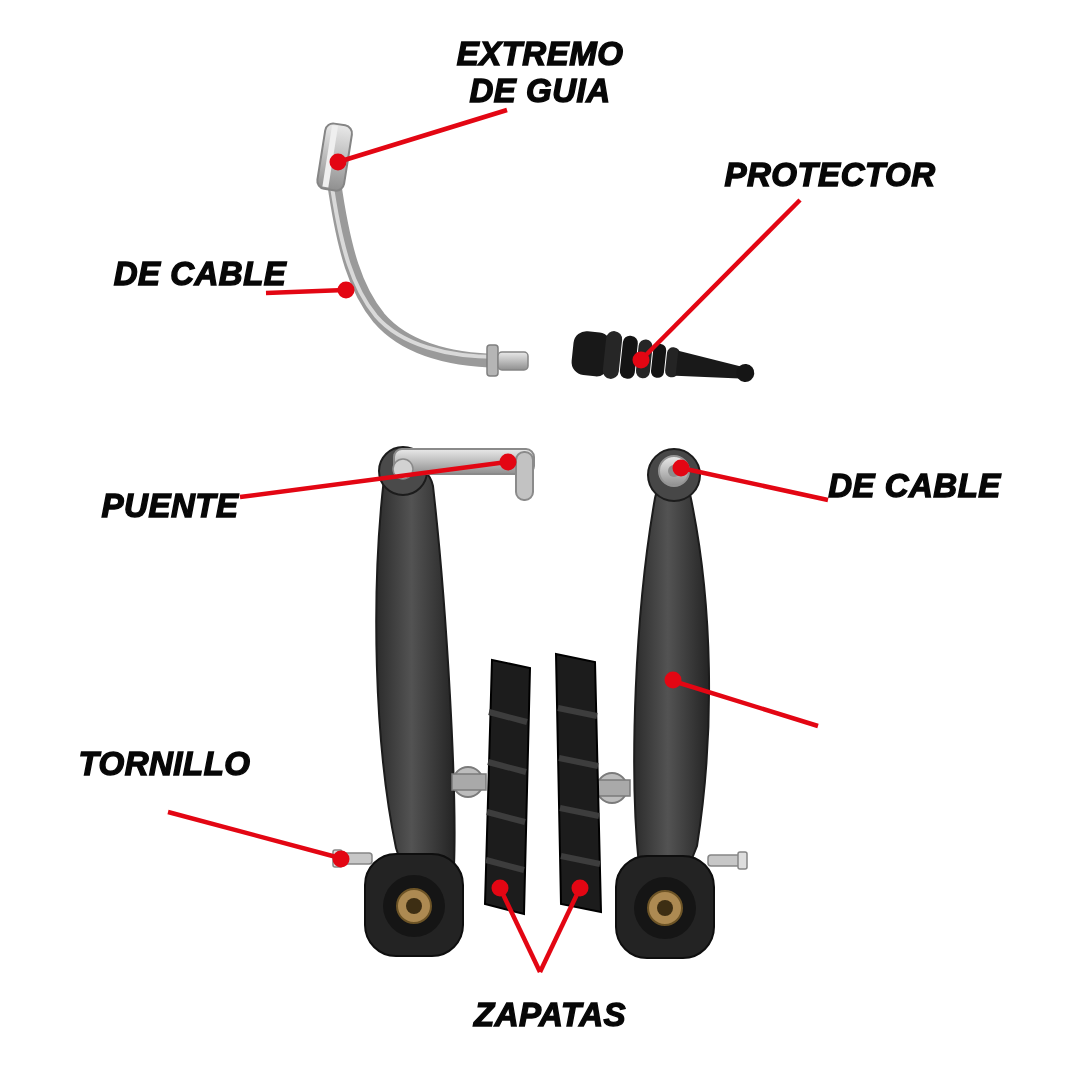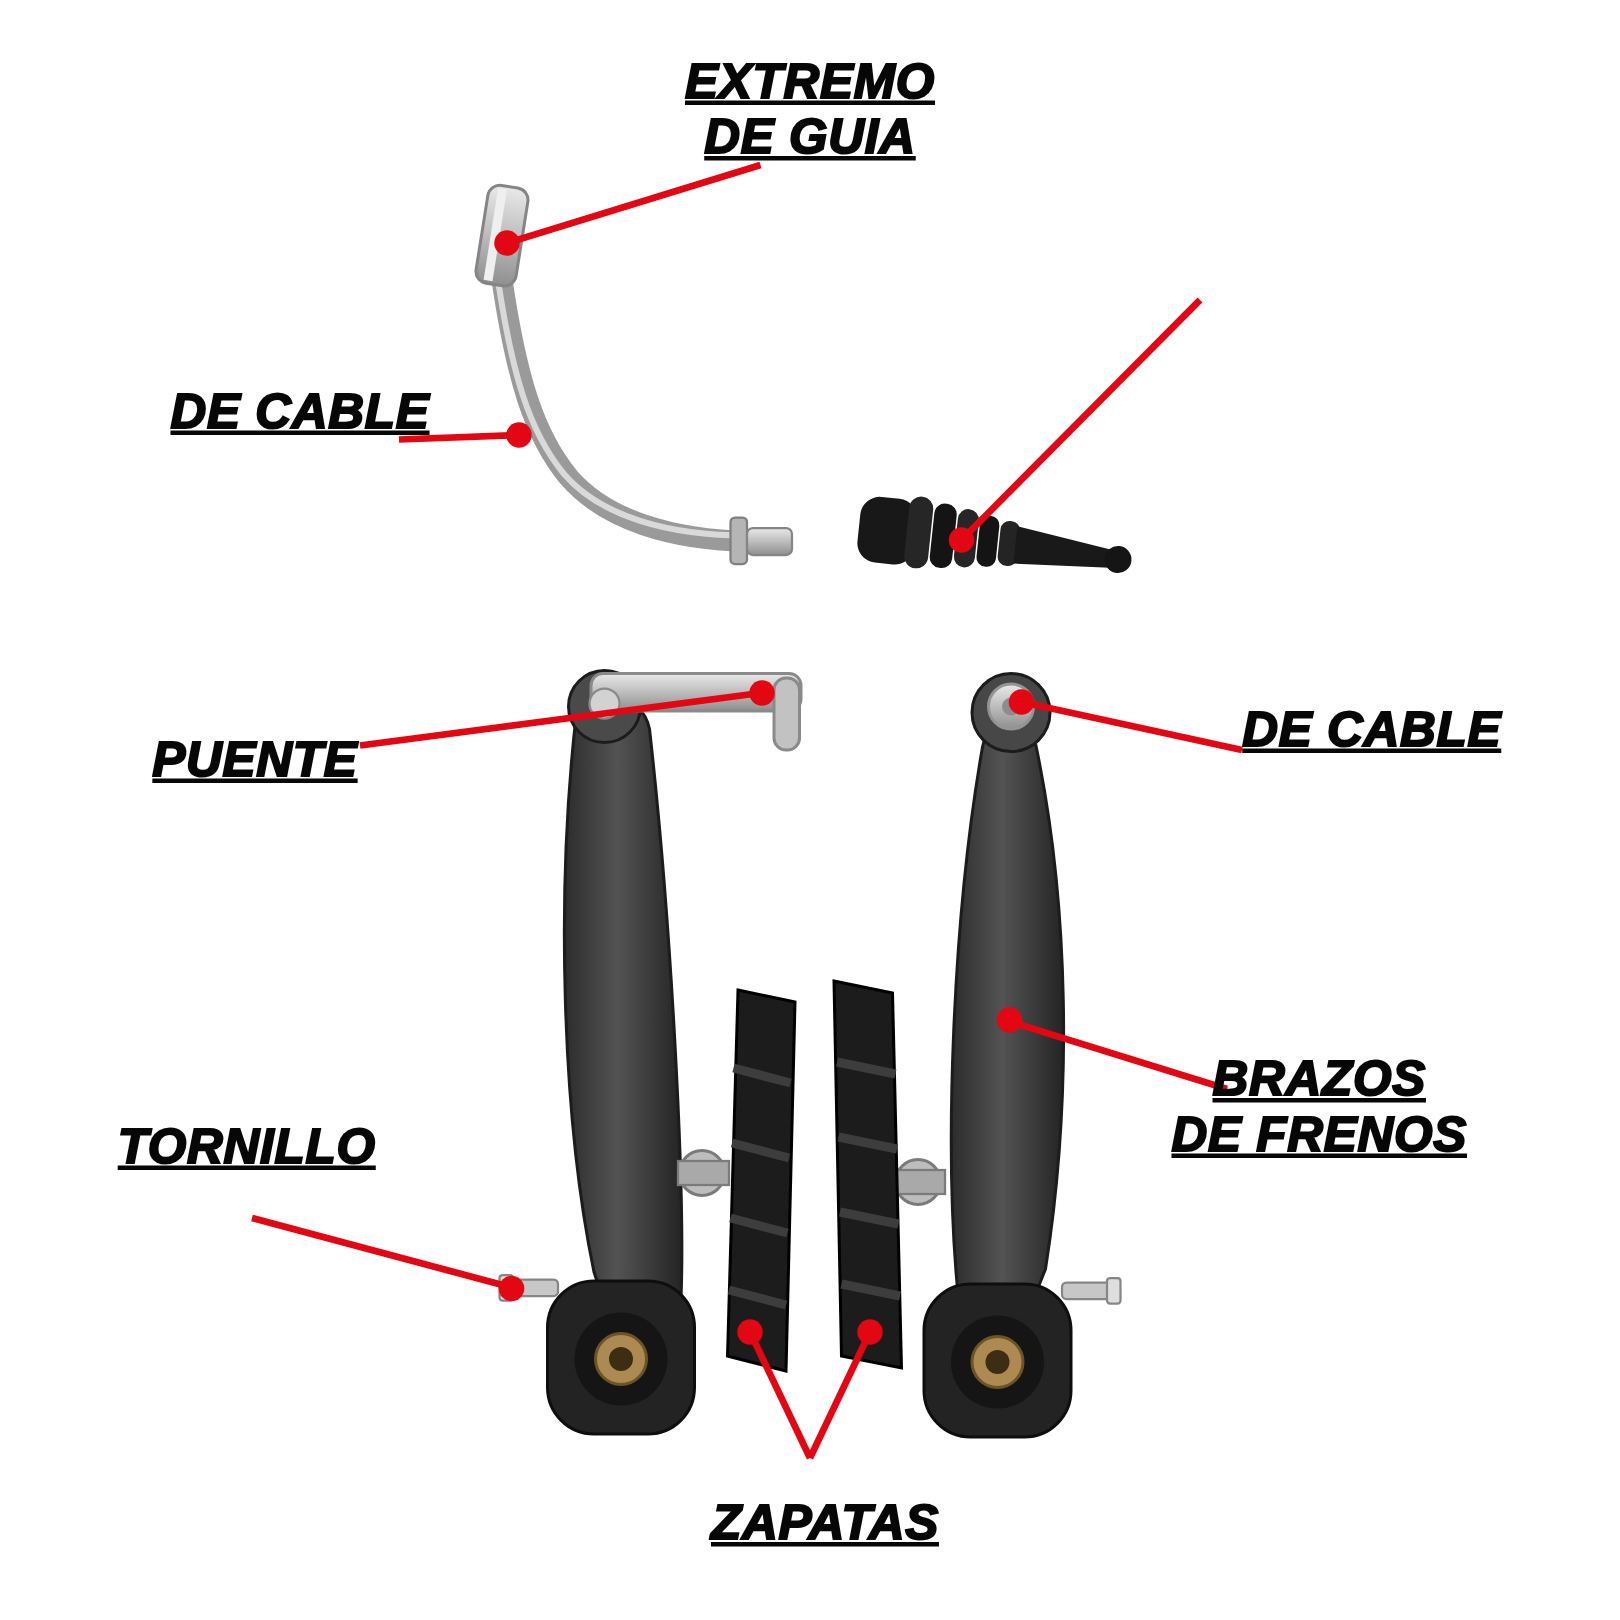--- a/index.html
+++ b/index.html
@@ -18,21 +18,20 @@
   .label{
     position:absolute;
     color:var(--ink);
     font-weight:bold;
     font-style:italic;
     font-size:33px;
     line-height:1.12;
     text-align:center;
     text-transform:uppercase;
     letter-spacing:.5px;
-    text-decoration:underline;
     -webkit-text-stroke:1.4px var(--ink);
   }
   .label .ln{display:block;}
   svg{position:absolute;left:0;top:0;}
 </style>
 </head>
 <body>
 
 <div id="stage">
 
@@ -156,37 +155,36 @@
       <circle cx="500" cy="888" r="8.5"></circle>
       <circle cx="580" cy="888" r="8.5"></circle>
     </g>
   </svg>
 
   <div class="label" style="left:400px;top:36px;width:280px">
     <span class="ln">EXTREMO</span>
     <span class="ln">DE GUIA</span>
   </div>
 
+  <div class="label" style="left:715px;top:157px;width:230px">
+    <span class="ln">PROTECTOR</span>
+  </div>
 
   <div class="label" style="left:85px;top:256px;width:230px">
     <span class="ln">DE CABLE</span>
   </div>
 
   <div class="label" style="left:45px;top:488px;width:250px">
     <span class="ln">PUENTE</span>
   </div>
 
   <div class="label" style="left:787px;top:468px;width:255px">
     <span class="ln">DE CABLE</span>
   </div>
 
-  <div class="label" style="left:757px;top:701px;width:245px">
-    <span class="ln">BRAZOS</span>
-    <span class="ln">DE FRENOS</span>
-  </div>
 
   <div class="label" style="left:32px;top:746px;width:265px">
     <span class="ln">TORNILLO</span>
   </div>
 
   <div class="label" style="left:435px;top:997px;width:230px">
     <span class="ln">ZAPATAS</span>
   </div>
 
 </div>

